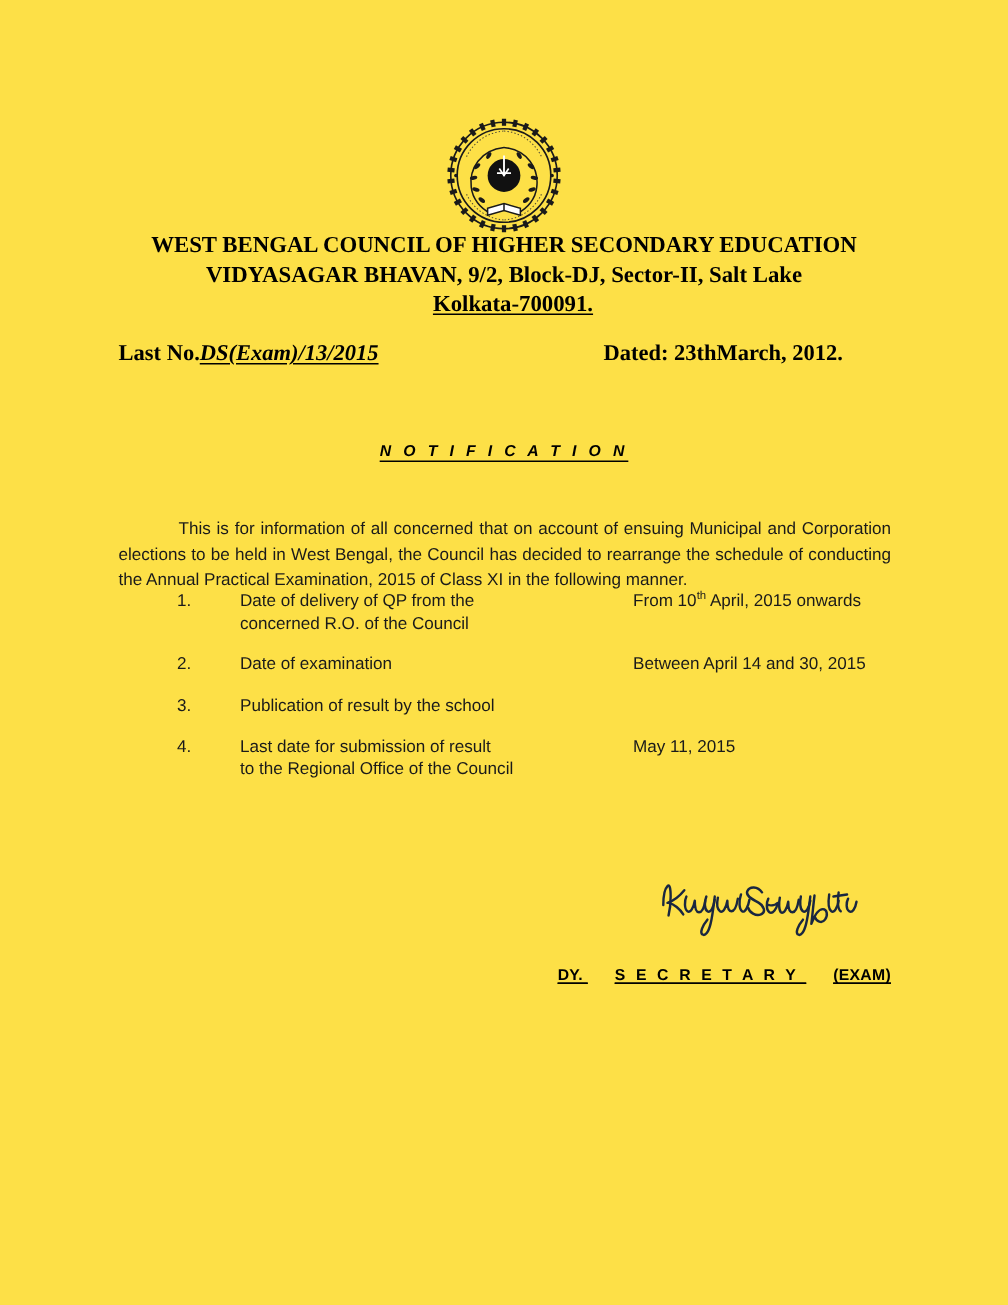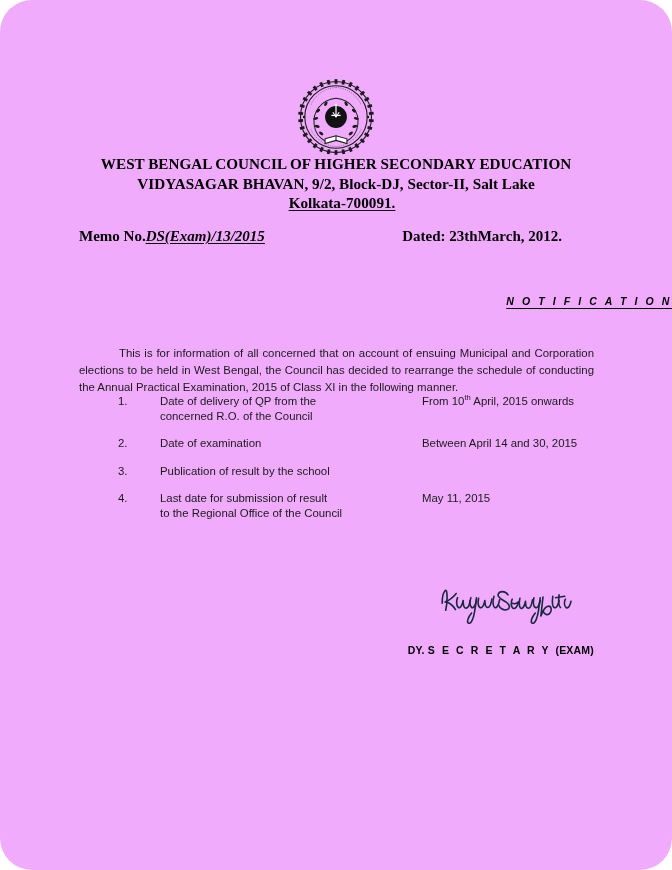--- a/index.html
+++ b/index.html
@@ -12,22 +12,21 @@
     height: 870px;
     position: relative;
     font-family: "Liberation Sans", sans-serif;
     color: #000000;
     overflow: hidden;
   }
 
   .page {
     position: absolute;
     inset: 0;
-    background: #f0abfc;
-    border-radius: 32px;
+    background: #fde047;
   }
 
   
   .emblem-wrap {
     position: absolute;
     top: 78px;
     left: 0;
     width: 672px;
     display: flex;
     justify-content: center;
@@ -81,21 +80,21 @@
     white-space: pre;
     padding-right: 32px;
   }
 
   
   .notif {
     position: absolute;
     top: 291px;
     left: 0;
     width: 672px;
-    text-align: right;
+    text-align: center;
   }
   .notif span {
     font-family: "Liberation Sans", sans-serif;
     font-weight: bold;
     font-style: italic;
     font-size: 10.5px;
     letter-spacing: 2.6px;
     text-decoration: underline;
     text-underline-offset: 2.5px;
   }
@@ -166,22 +165,24 @@
     position: absolute;
     top: 644px;
     left: 0;
     width: 594px;
     text-align: right;
     font-size: 10.5px;
     font-weight: bold;
     color: #000;
   }
   .desig span {
+    text-decoration: underline;
     text-underline-offset: 2px;
     letter-spacing: 0.2px;
+    margin-left: 18px;
   }
   .desig .spaced { letter-spacing: 2.1px; }
 </style>
 </head>
 <body>
 
 <div class="page">
 
   <div class="emblem-wrap">
     <svg class="emblem" viewBox="0 0 100 100">
@@ -269,21 +270,21 @@
     </svg>
   </div>
 
   <div class="header">
     <div>WEST BENGAL COUNCIL OF HIGHER SECONDARY EDUCATION</div>
     <div>VIDYASAGAR BHAVAN, 9/2, Block-DJ, Sector-II, Salt Lake</div>
     <div class="line3">Kolkata-700091.</div>
   </div>
 
   <div class="memo-row">
-    <span class="memo-label">Memo No.</span>
+    <span class="memo-label">Last No.</span>
       <span class="memo-value">DS(Exam)/13/2015</span>
     <span class="memo-date">Dated: 23thMarch, 2012.</span>
   </div>
 
   <div class="notif">
     <span>N O T I F I C A T I O N</span>
   </div>
 
   <p class="body-para">This is for information of all concerned that on account of ensuing Municipal and Corporation elections to be held in West Bengal, the Council has decided to rearrange the schedule of conducting the Annual Practical Examination, 2015 of Class XI in the following manner.</p>
 

